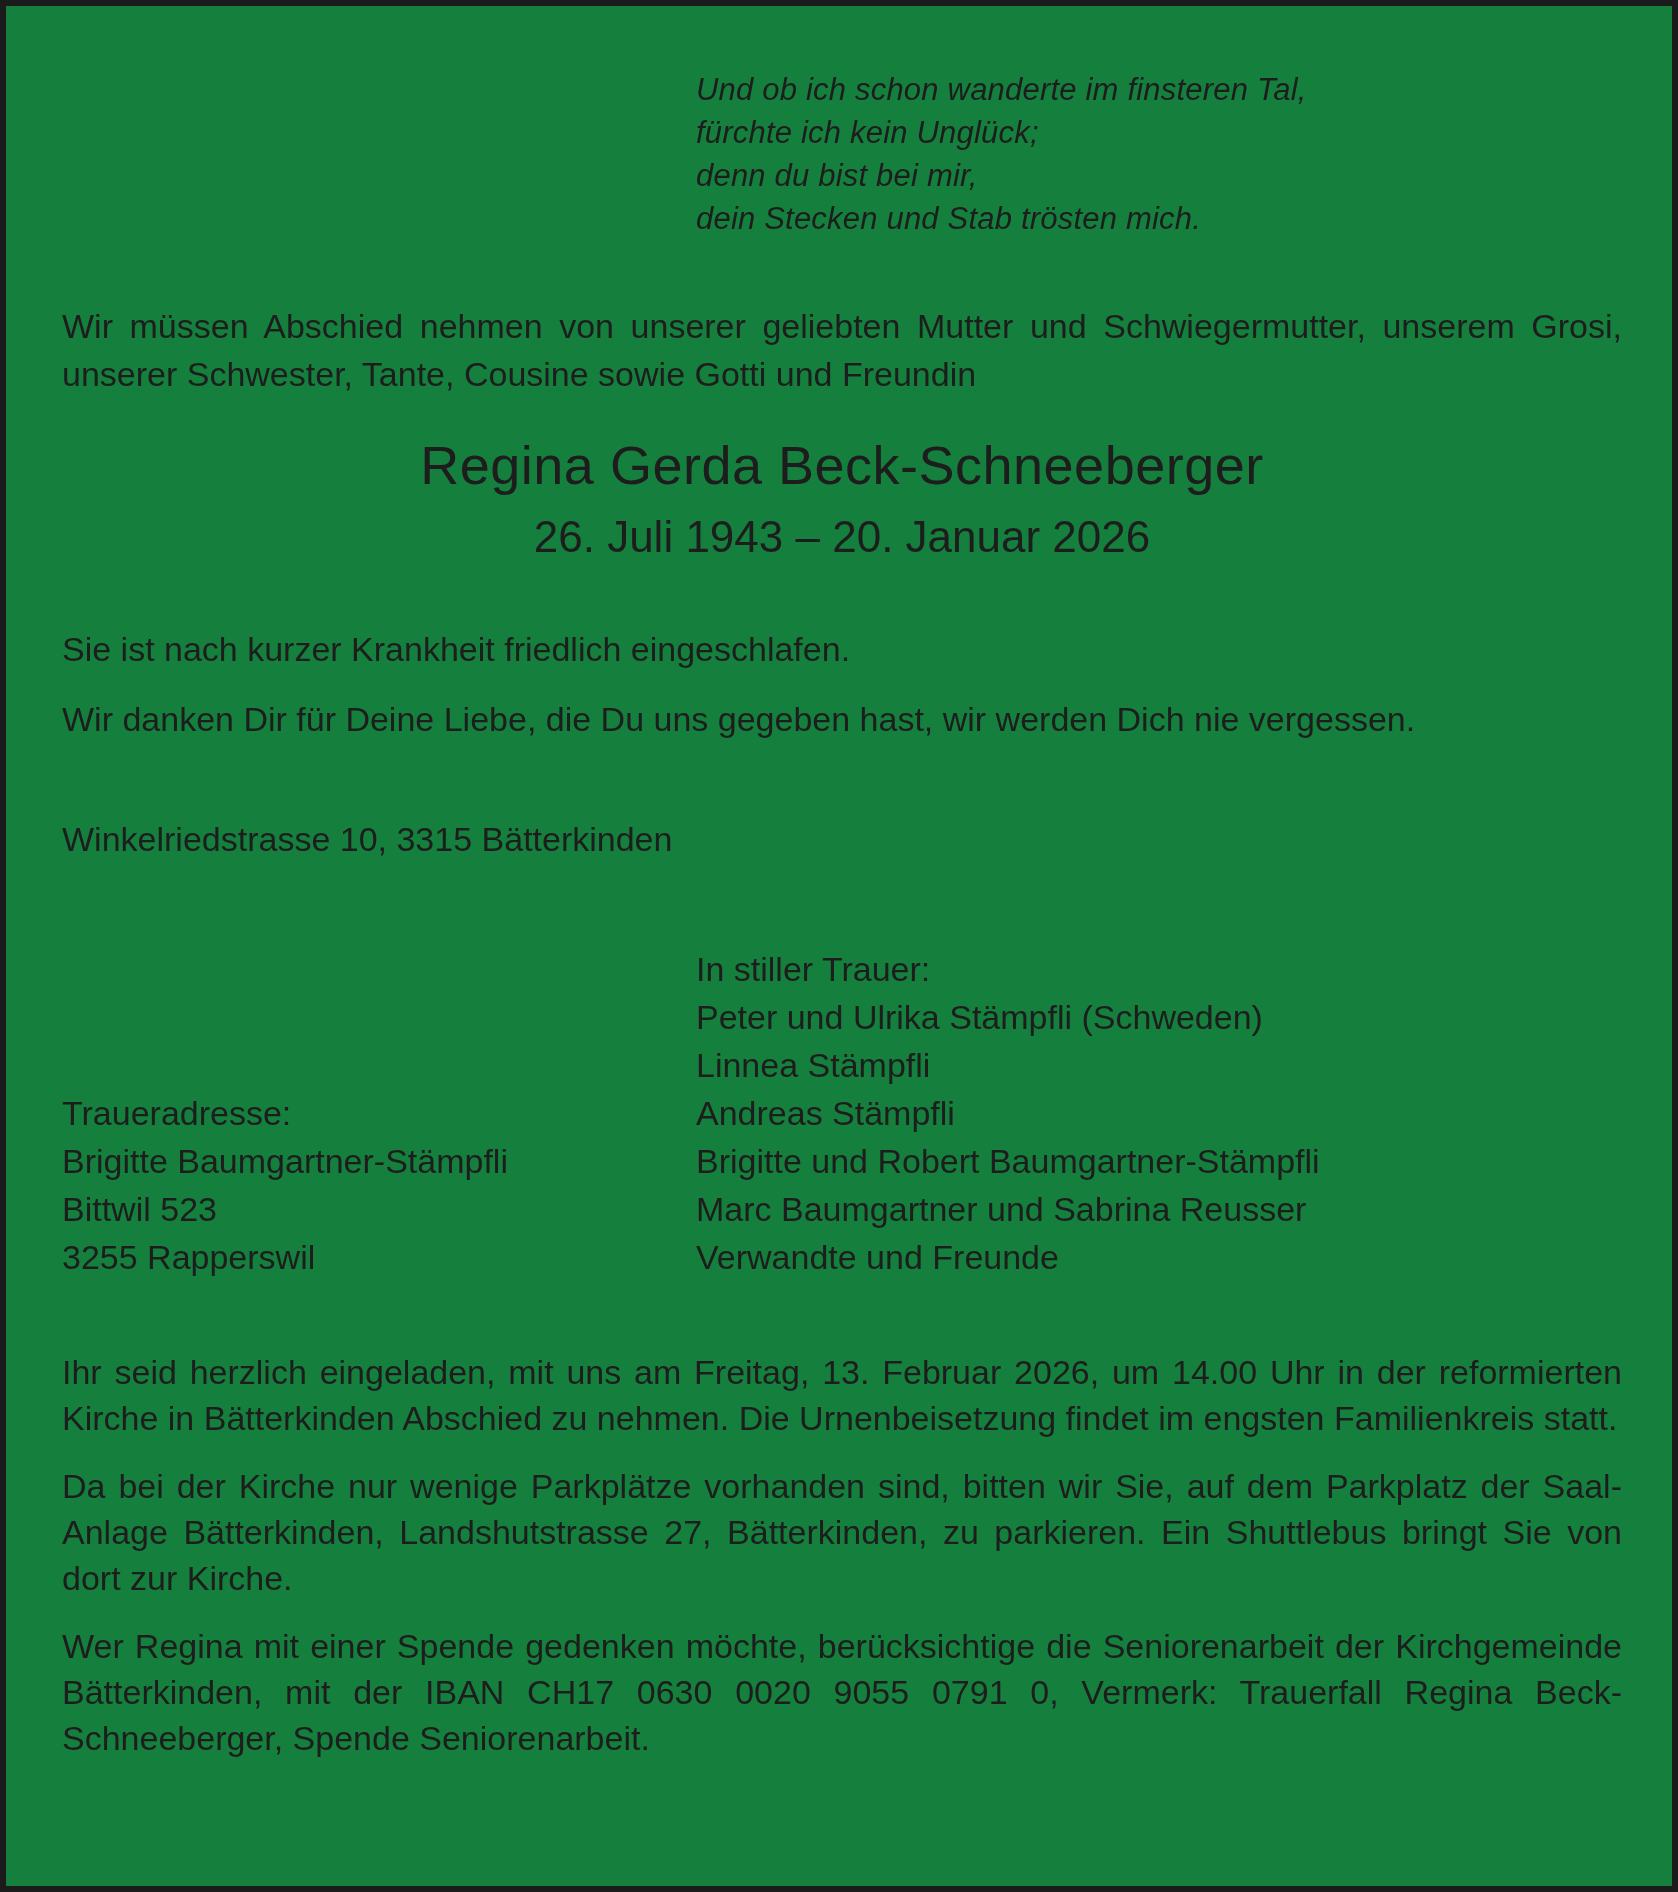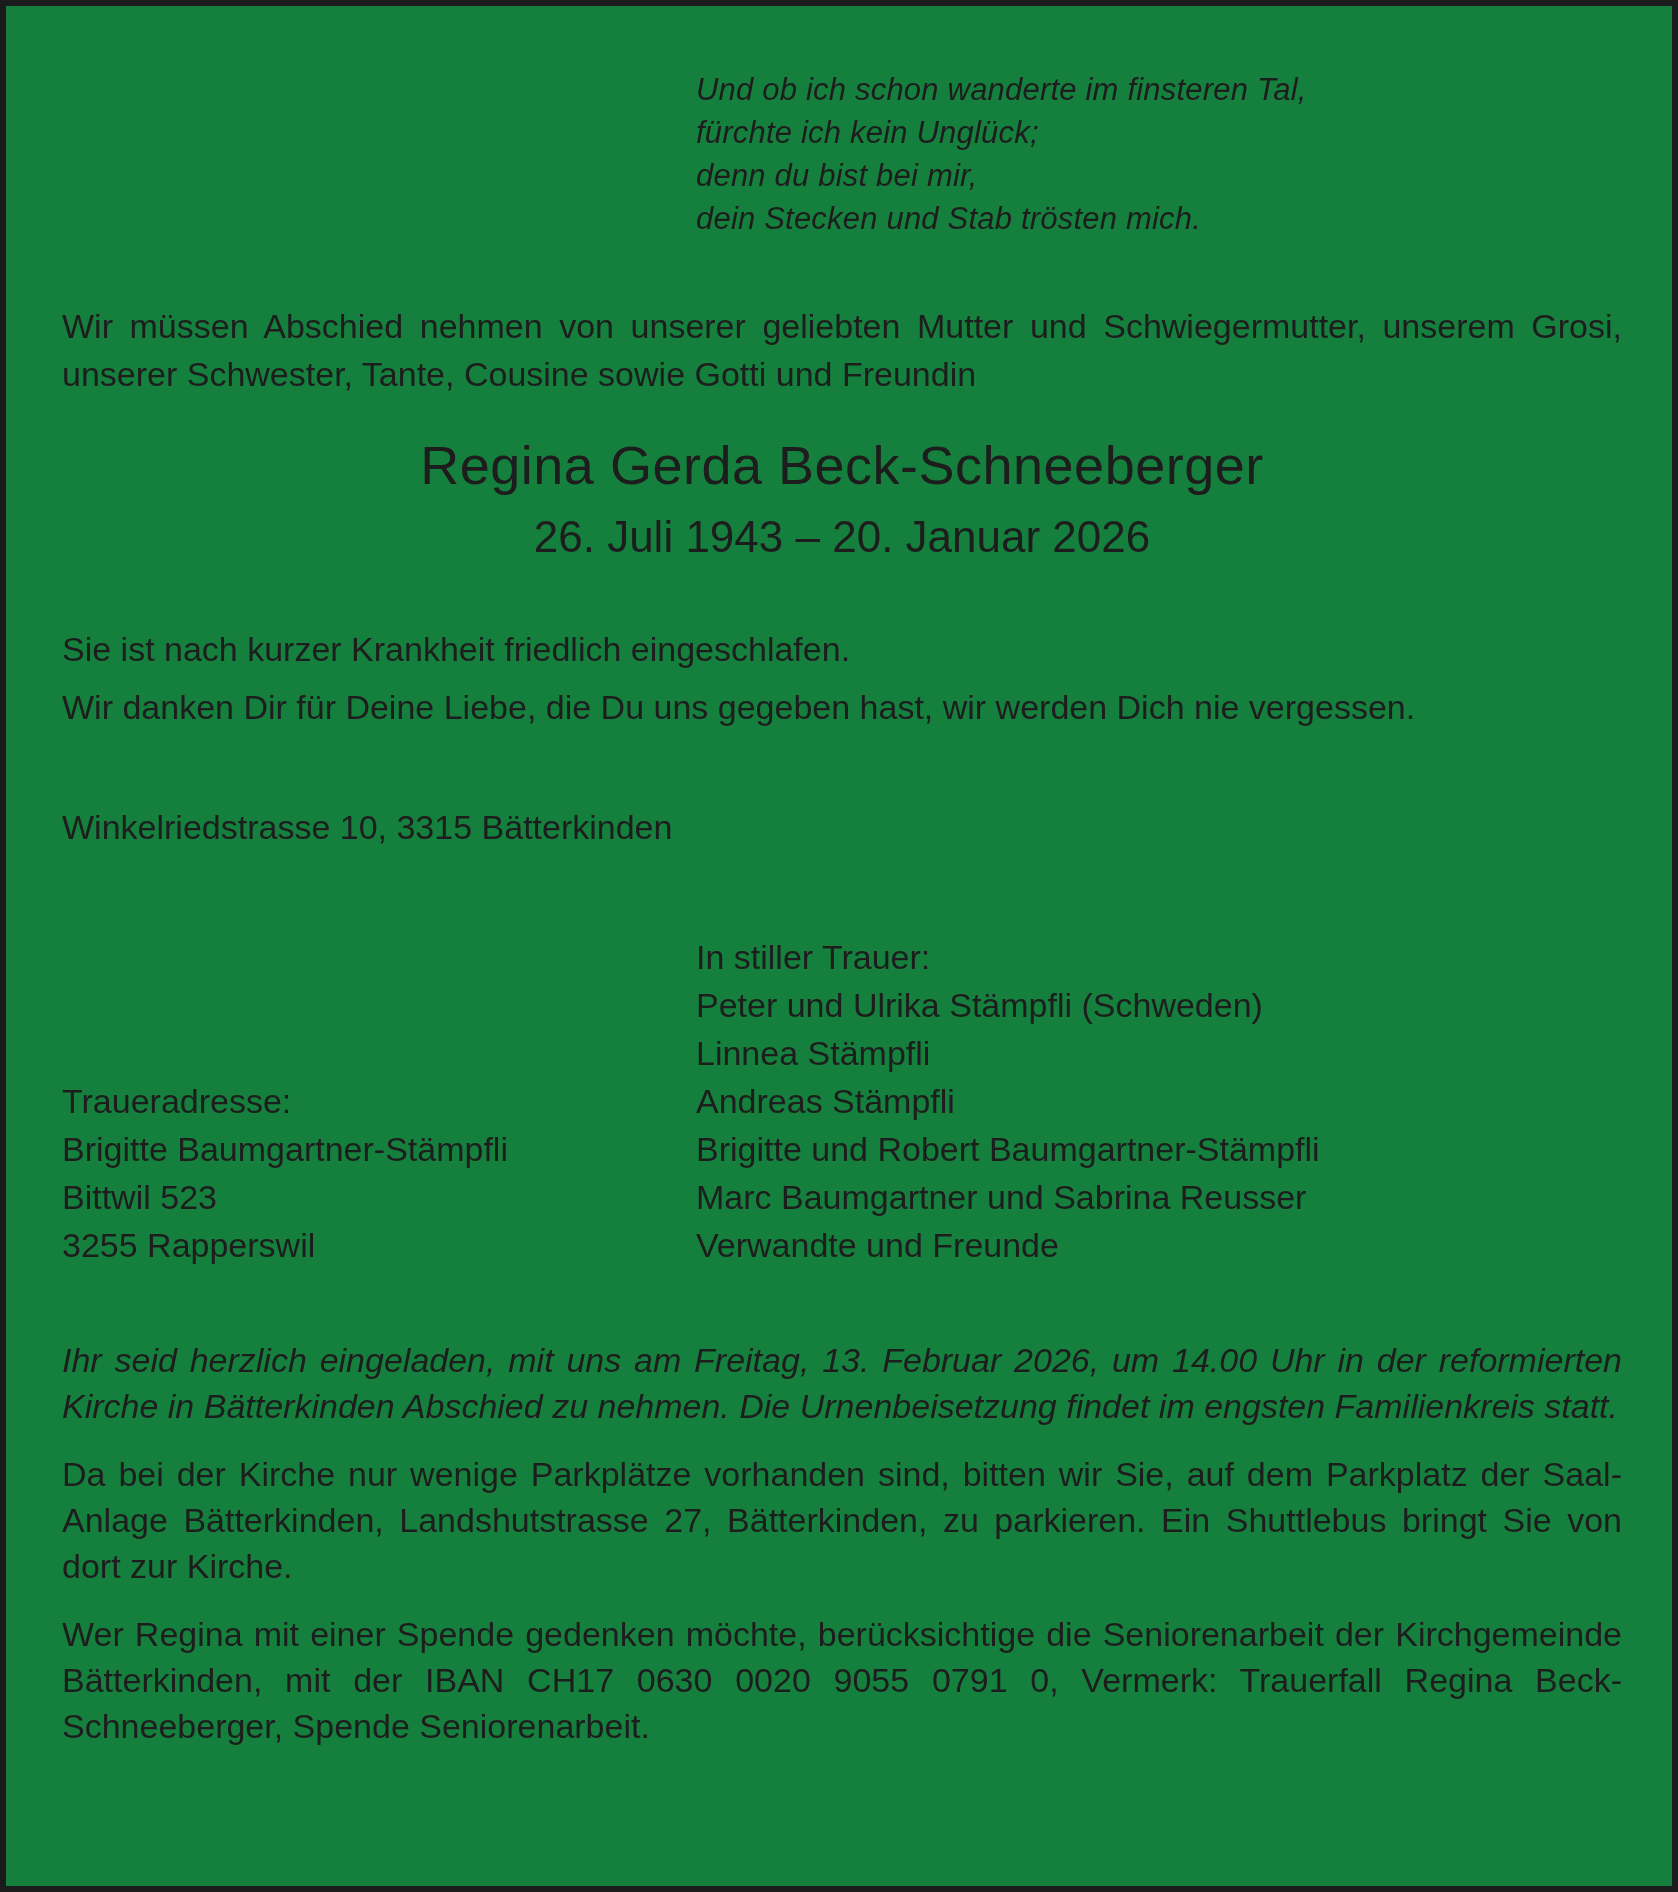--- a/index.html
+++ b/index.html
@@ -44,21 +44,21 @@
     margin-top: 16px;
     text-align: center;
     font-size: 44px;
   }
   .condolence {
     margin-top: 64px;
     font-size: 34px;
     line-height: 46px;
   }
   .condolence-line + .condolence-line {
-    margin-top: 12px;
+    margin-top: 24px;
   }
   .residence {
     margin-top: 78px;
     font-size: 34px;
   }
   .columns {
     margin-top: 86px;
     display: flex;
     font-size: 34px;
     line-height: 48px;
@@ -72,21 +72,20 @@
     flex: 1 1 auto;
   }
   .para {
     font-size: 34px;
     line-height: 46px;
     text-align: justify;
     margin: 22px 0 0 0;
   }
   .para.first {
     margin-top: 68px;
-    font-style: italic;
   }
   p, h1, div { margin: 0; }
 </style>
 </head>
 <body>
 
 <div class="page">
 
   <div class="quote">
     <div>Und ob ich schon wanderte im finsteren Tal,</div>

